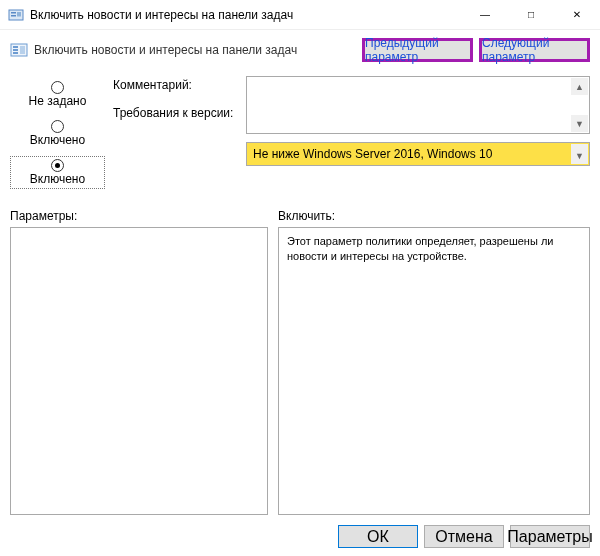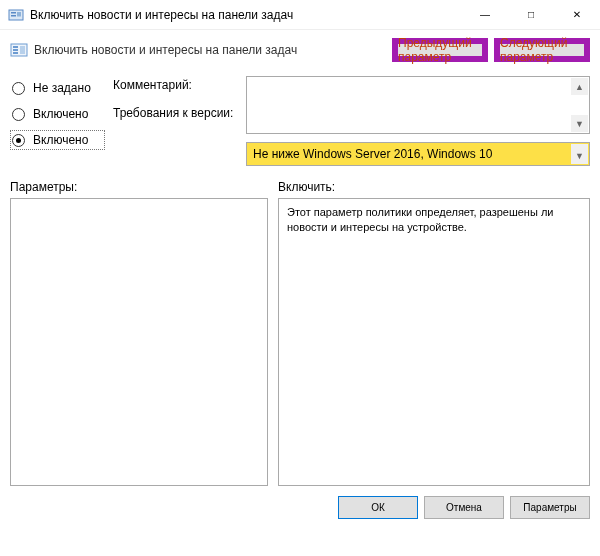--- a/index.html
+++ b/index.html
@@ -38,39 +38,40 @@
     display: flex; align-items: center;
     padding: 8px 10px;
     gap: 6px;
   }
   .header-row .policy-icon {
     width: 18px; height: 18px;
     display:flex;align-items:center;justify-content:center;
   }
   .header-row .policy-title { flex: 1; font-size: 12px; color: #333; }
   .nav-btn {
-    width: 96px; height: 24px;
-    border: 6px solid #a21caf;
+    width: 111px; height: 24px;
+    border: 3px solid #a21caf;
     background: #e1e1e1;
-    color: #c2410c;
+    color: #1d4ed8;
     font-size: 12px;
     display: flex; align-items: center; justify-content: center;
   }
   .upper {
     display: flex;
     padding: 4px 10px 0 10px;
     gap: 8px;
   }
   .state-col { width: 95px; padding-top: 4px; }
   .radio-row {
     display: flex; align-items: center;
-    gap: 8px;
+    gap: 0;
     padding: 2px 1px;
     margin-bottom: 6px;
     border: 1px dotted transparent;
+    flex-direction: column;
   }
   .radio-row.sel { border: 1px dotted #777; }
   .radio {
     width: 13px; height: 13px;
     border: 1px solid #333; border-radius: 50%;
     display: flex; align-items: center; justify-content: center;
     background:#fff;
   }
   .radio .dot { width:5px;height:5px;border-radius:50%;background:#000; }
   .labels-col { width: 125px; padding-top: 4px; }
@@ -117,21 +118,21 @@
   .footer {
     display: flex;
     justify-content: flex-end;
     gap: 6px;
     padding: 10px;
   }
   .btn {
     width: 80px; height: 23px;
     border: 1px solid #adadad;
     background: #e1e1e1;
-    font-size: 10px;
+    font-size: 16px;
     display:flex;align-items:center;justify-content:center;
   }
   .btn.default { border: 1px solid #0078d7; }
 </style>
 </head>
 <body>
 
 <div class="titlebar">
   <span class="app-icon">
     <svg width="16" height="16" viewBox="0 0 16 16">

